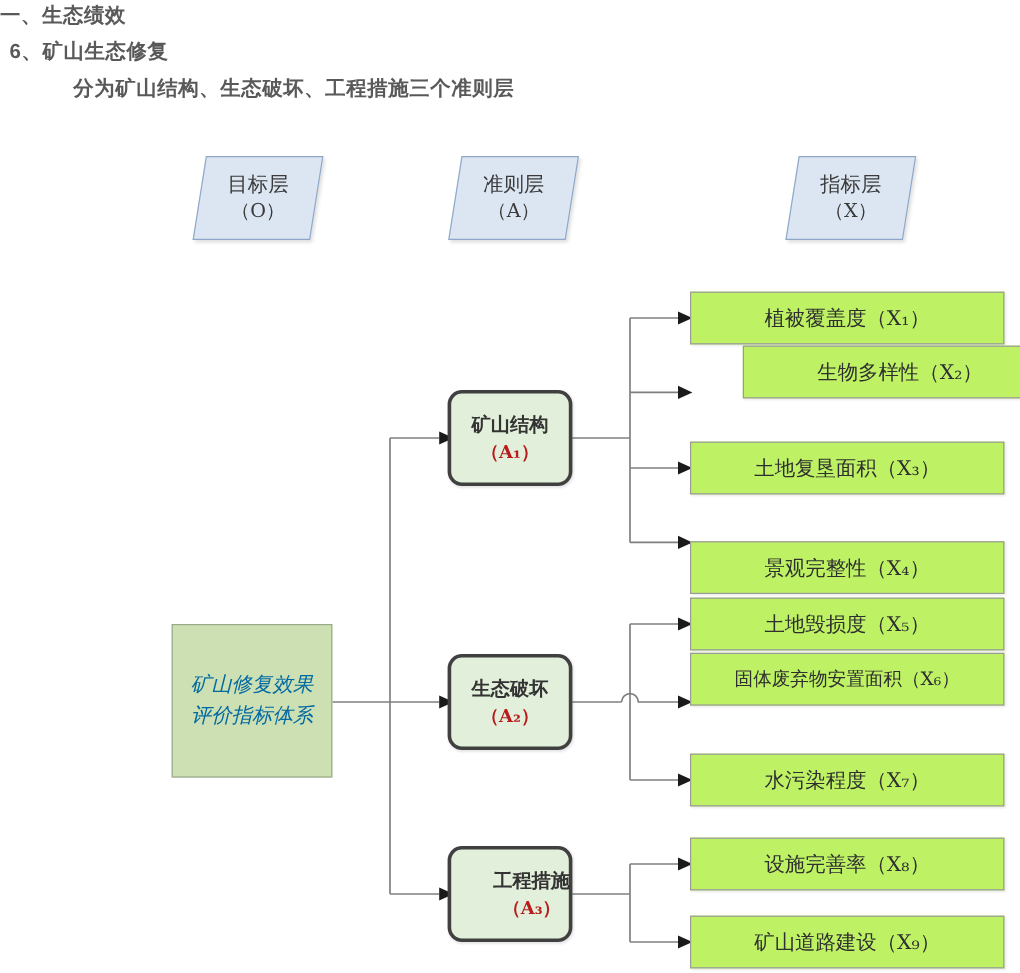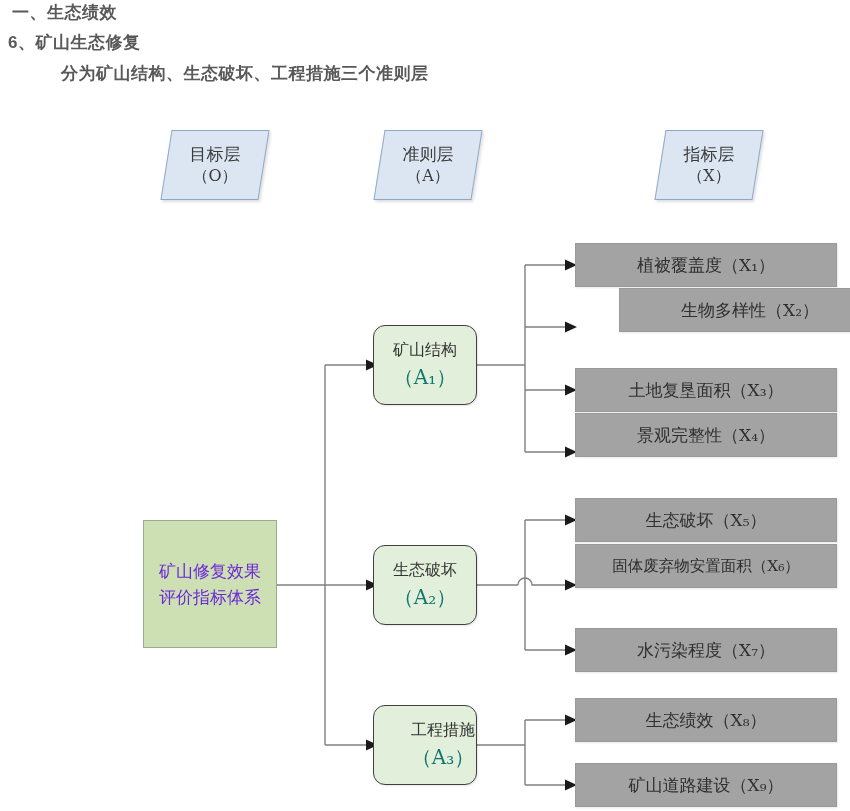--- a/index.html
+++ b/index.html
@@ -25,21 +25,21 @@
     width: 850px;
   }
   .heading-line {
     font-weight: bold;
     color: #595959;
     letter-spacing: 0.5px;
     white-space: nowrap;
   }
   #heading-l1 {
     position: absolute;
-    left: 12px;
+    left: 0;
     top: 1px;
     font-size: 17px;
   }
   #heading-l2 {
     position: absolute;
     left: 8px;
     top: 31px;
     font-size: 17px;
   }
   #heading-l3 {
@@ -97,83 +97,85 @@
     border: 1px solid #9aab8b;
     display: flex;
     align-items: center;
     justify-content: center;
     box-sizing: border-box;
   }
   #root-node .node-text {
     font-family: "DejaVu Serif", "Liberation Serif", serif;
     font-size: 17px;
     line-height: 1.55;
-    color: #6d28d9;
+    color: #0369a1;
     text-align: center;
     padding: 0 8px;
+    font-style: italic;
   }
 
   
   .criteria-node {
     position: absolute;
     width: 104px;
     height: 80px;
     background: #e2efda;
-    border: 1px solid #404040;
+    border: 3px solid #404040;
     border-radius: 12px;
     display: flex;
     flex-direction: column;
     align-items: center;
     justify-content: center;
     box-sizing: border-box;
     box-shadow: 1px 1px 2px rgba(0,0,0,0.10);
+    font-weight: bold;
   }
   .criteria-node .cn-title {
     font-family: "DejaVu Serif", "Liberation Serif", serif;
     font-size: 16px;
     color: #333333;
     white-space: nowrap;
   }
   .criteria-node .cn-code {
     font-family: "DejaVu Serif", "Liberation Serif", serif;
-    font-size: 20px;
-    color: #0f766e;
+    font-size: 15px;
+    color: #b91c1c;
     white-space: nowrap;
     margin-top: 3px;
   }
   #criteria-a1 { left: 373px; top: 325px; }
   #criteria-a2 { left: 373px; top: 545px; }
   #criteria-a3 { left: 373px; top: 705px; padding-left: 36px; }
 
   
   .indicator-node {
     position: absolute;
     left: 575px;
     width: 262px;
     height: 44px;
-    background: #a3a3a3;
+    background: #bef264;
     border: 1px solid #9a9a9a;
     display: flex;
     align-items: center;
     justify-content: center;
     box-sizing: border-box;
     box-shadow: 1px 1px 2px rgba(0,0,0,0.09);
   }
   .indicator-node .in-text {
     font-family: "DejaVu Serif", "Liberation Serif", serif;
     font-size: 17px;
     color: #2f2f2f;
     white-space: nowrap;
   }
   .indicator-node.narrow .in-text { font-size: 15.5px; }
 
   #ind-x1 { top: 243px; }
   #ind-x2 { top: 288px; margin-left: 44px; }
   #ind-x3 { top: 368px; }
-  #ind-x4 { top: 413px; }
+  #ind-x4 { top: 451px; }
   #ind-x5 { top: 498px; }
   #ind-x6 { top: 544px; }
   #ind-x7 { top: 628px; }
   #ind-x8 { top: 698px; }
   #ind-x9 { top: 763px; text-align: right; }
 
   
   #connectors {
     position: absolute;
     left: 0;
@@ -287,26 +289,26 @@
 <div class="indicator-node" id="ind-x2">
   <span class="in-text">生物多样性（X₂）</span>
 </div>
 <div class="indicator-node" id="ind-x3">
   <span class="in-text">土地复垦面积（X₃）</span>
 </div>
 <div class="indicator-node" id="ind-x4">
   <span class="in-text">景观完整性（X₄）</span>
 </div>
 <div class="indicator-node" id="ind-x5">
-  <span class="in-text">生态破坏（X₅）</span>
+  <span class="in-text">土地毁损度（X₅）</span>
 </div>
 <div class="indicator-node narrow" id="ind-x6">
   <span class="in-text">固体废弃物安置面积（X₆）</span>
 </div>
 <div class="indicator-node" id="ind-x7">
   <span class="in-text">水污染程度（X₇）</span>
 </div>
 <div class="indicator-node" id="ind-x8">
-  <span class="in-text">生态绩效（X₈）</span>
+  <span class="in-text">设施完善率（X₈）</span>
 </div>
 <div class="indicator-node" id="ind-x9">
   <span class="in-text">矿山道路建设（X₉）</span>
 </div>
 
 </body></html>

